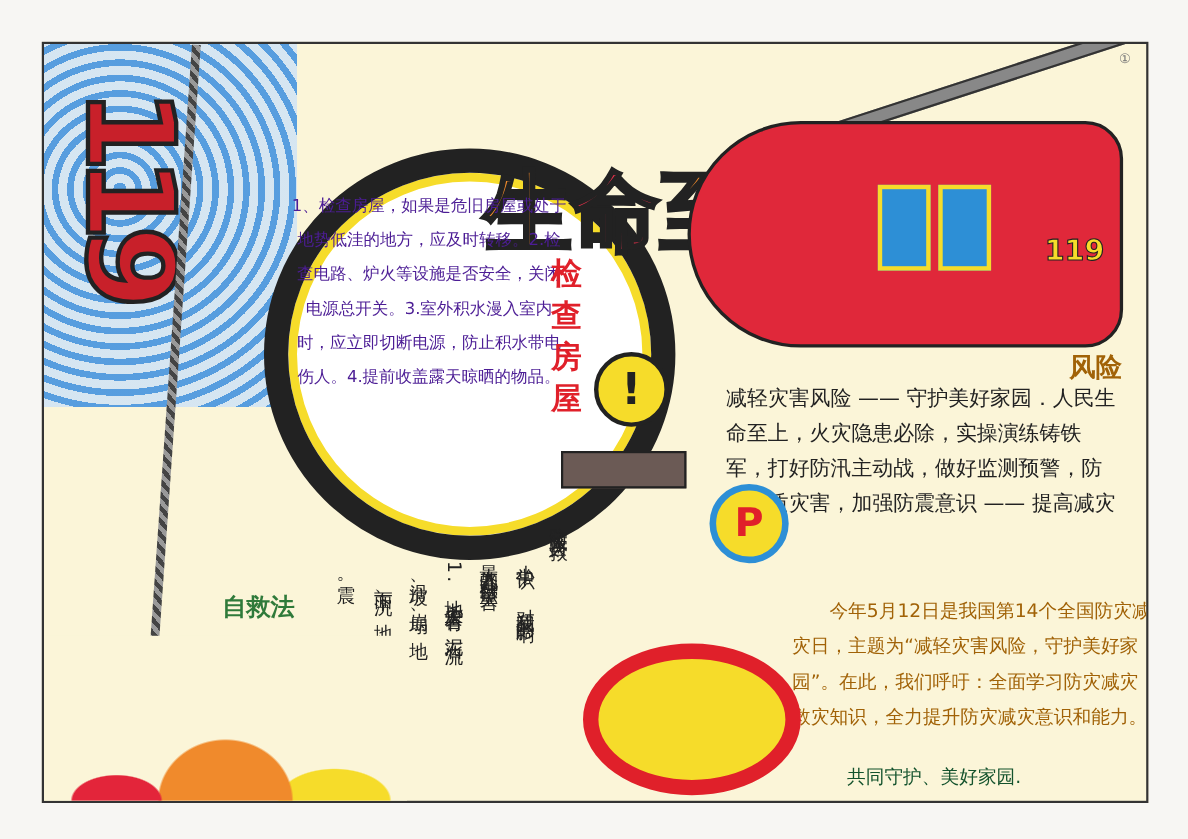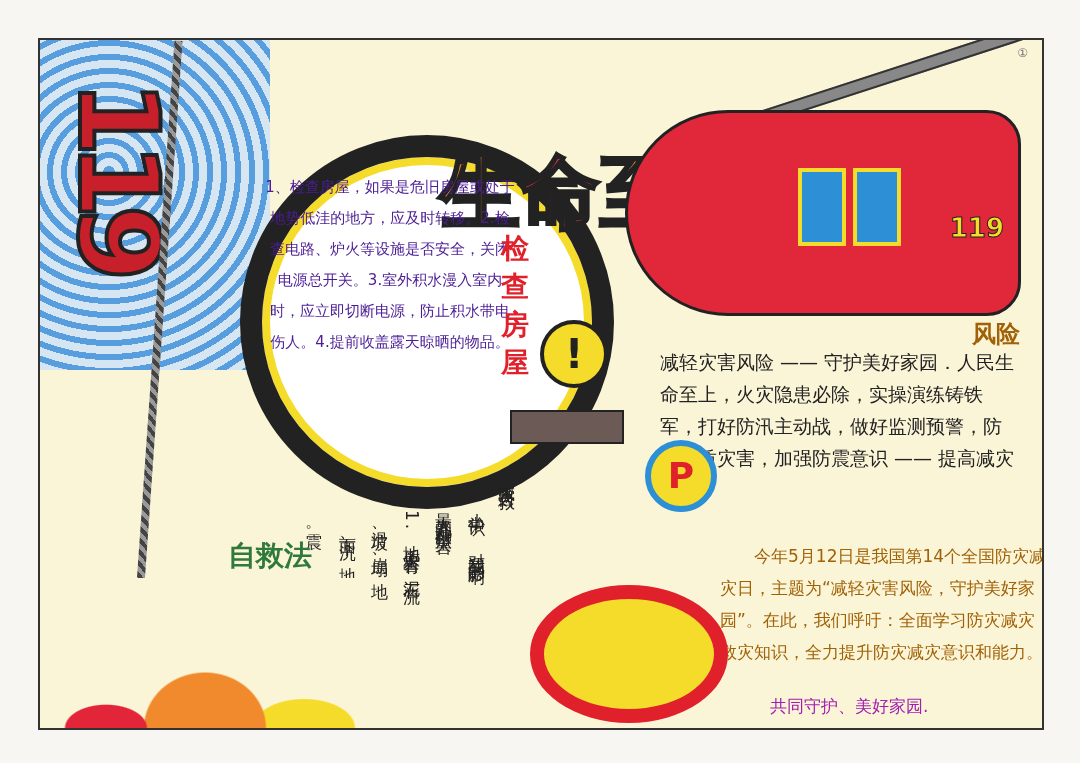--- a/index.html
+++ b/index.html
@@ -28,23 +28,23 @@
   .rope{position:absolute;left:115px;top:0;width:8px;height:560px;background:repeating-linear-gradient(45deg,#444 0 4px,#999 4px 8px);transform:rotate(4deg);}
   .helicopter{position:absolute;left:585px;top:70px;width:390px;height:200px;background:#e0283a;border-radius:120px 40px 40px 120px;border:3px solid #222;}
   .heli-window{position:absolute;top:55px;width:40px;height:70px;background:#2d8fd6;border:4px solid #f6dc2a;}
   .heli-119{position:absolute;right:14px;top:100px;font-size:26px;font-weight:bold;color:#f6dc2a;-webkit-text-stroke:1px #222;}
   .rotor{position:absolute;left:700px;top:25px;width:320px;height:10px;background:#888;border:2px solid #333;transform:rotate(-18deg);}
   .sub-blue{position:absolute;left:878px;top:247px;font-size:25px;font-weight:bold;color:#3d8fd8;}
   .sub-red{position:absolute;left:932px;top:278px;font-size:24px;font-weight:bold;color:#a16207;}
   .para1{position:absolute;left:620px;top:306px;width:360px;font-size:19px;line-height:32px;color:#222;}
   .para2{position:absolute;left:680px;top:500px;width:330px;font-size:17px;line-height:32px;color:#a16207;}
   .para2 .indent{text-indent:2em;}
-  .sign{position:absolute;left:730px;top:655px;font-size:17px;color:#a21caf;text-align:right;}
+  .sign{position:absolute;left:730px;top:655px;font-size:17px;color:#14532d;text-align:right;}
   .vcol{position:absolute;writing-mode:vertical-rl;font-size:17px;line-height:24px;color:#222;letter-spacing:3px;}
-  .self-rescue{position:absolute;left:162px;top:497px;font-size:28px;font-weight:bold;color:#2f7a3a;margin-left:26px;}
+  .self-rescue{position:absolute;left:162px;top:497px;font-size:22px;font-weight:bold;color:#2f7a3a;}
   .flames{position:absolute;left:0;bottom:0;width:330px;height:150px;background:
      radial-gradient(ellipse at 20% 100%,#e3253a 0 40px,transparent 42px),
      radial-gradient(ellipse at 50% 100%,#f08a2c 0 60px,transparent 62px),
      radial-gradient(ellipse at 80% 100%,#f6dc2a 0 50px,transparent 52px),#fbf5d8;}
   .sign-post{position:absolute;left:470px;top:370px;width:110px;height:30px;background:#6b5a55;border:2px solid #222;}
   .p-sign{position:absolute;left:605px;top:400px;width:60px;height:60px;border-radius:50%;background:#f6dc2a;border:6px solid #2d8fd6;font-size:36px;font-weight:bold;color:#e0202a;text-align:center;line-height:60px;}
   .no-sign{position:absolute;left:490px;top:545px;width:170px;height:110px;border-radius:50%;background:#f6dc2a;border:14px solid #e0202a;}
   .exclaim{position:absolute;left:500px;top:280px;width:60px;height:60px;border-radius:50%;background:#f6dc2a;border:4px solid #222;font-size:40px;font-weight:bold;text-align:center;line-height:60px;color:#222;}
 </style>
 </head>

